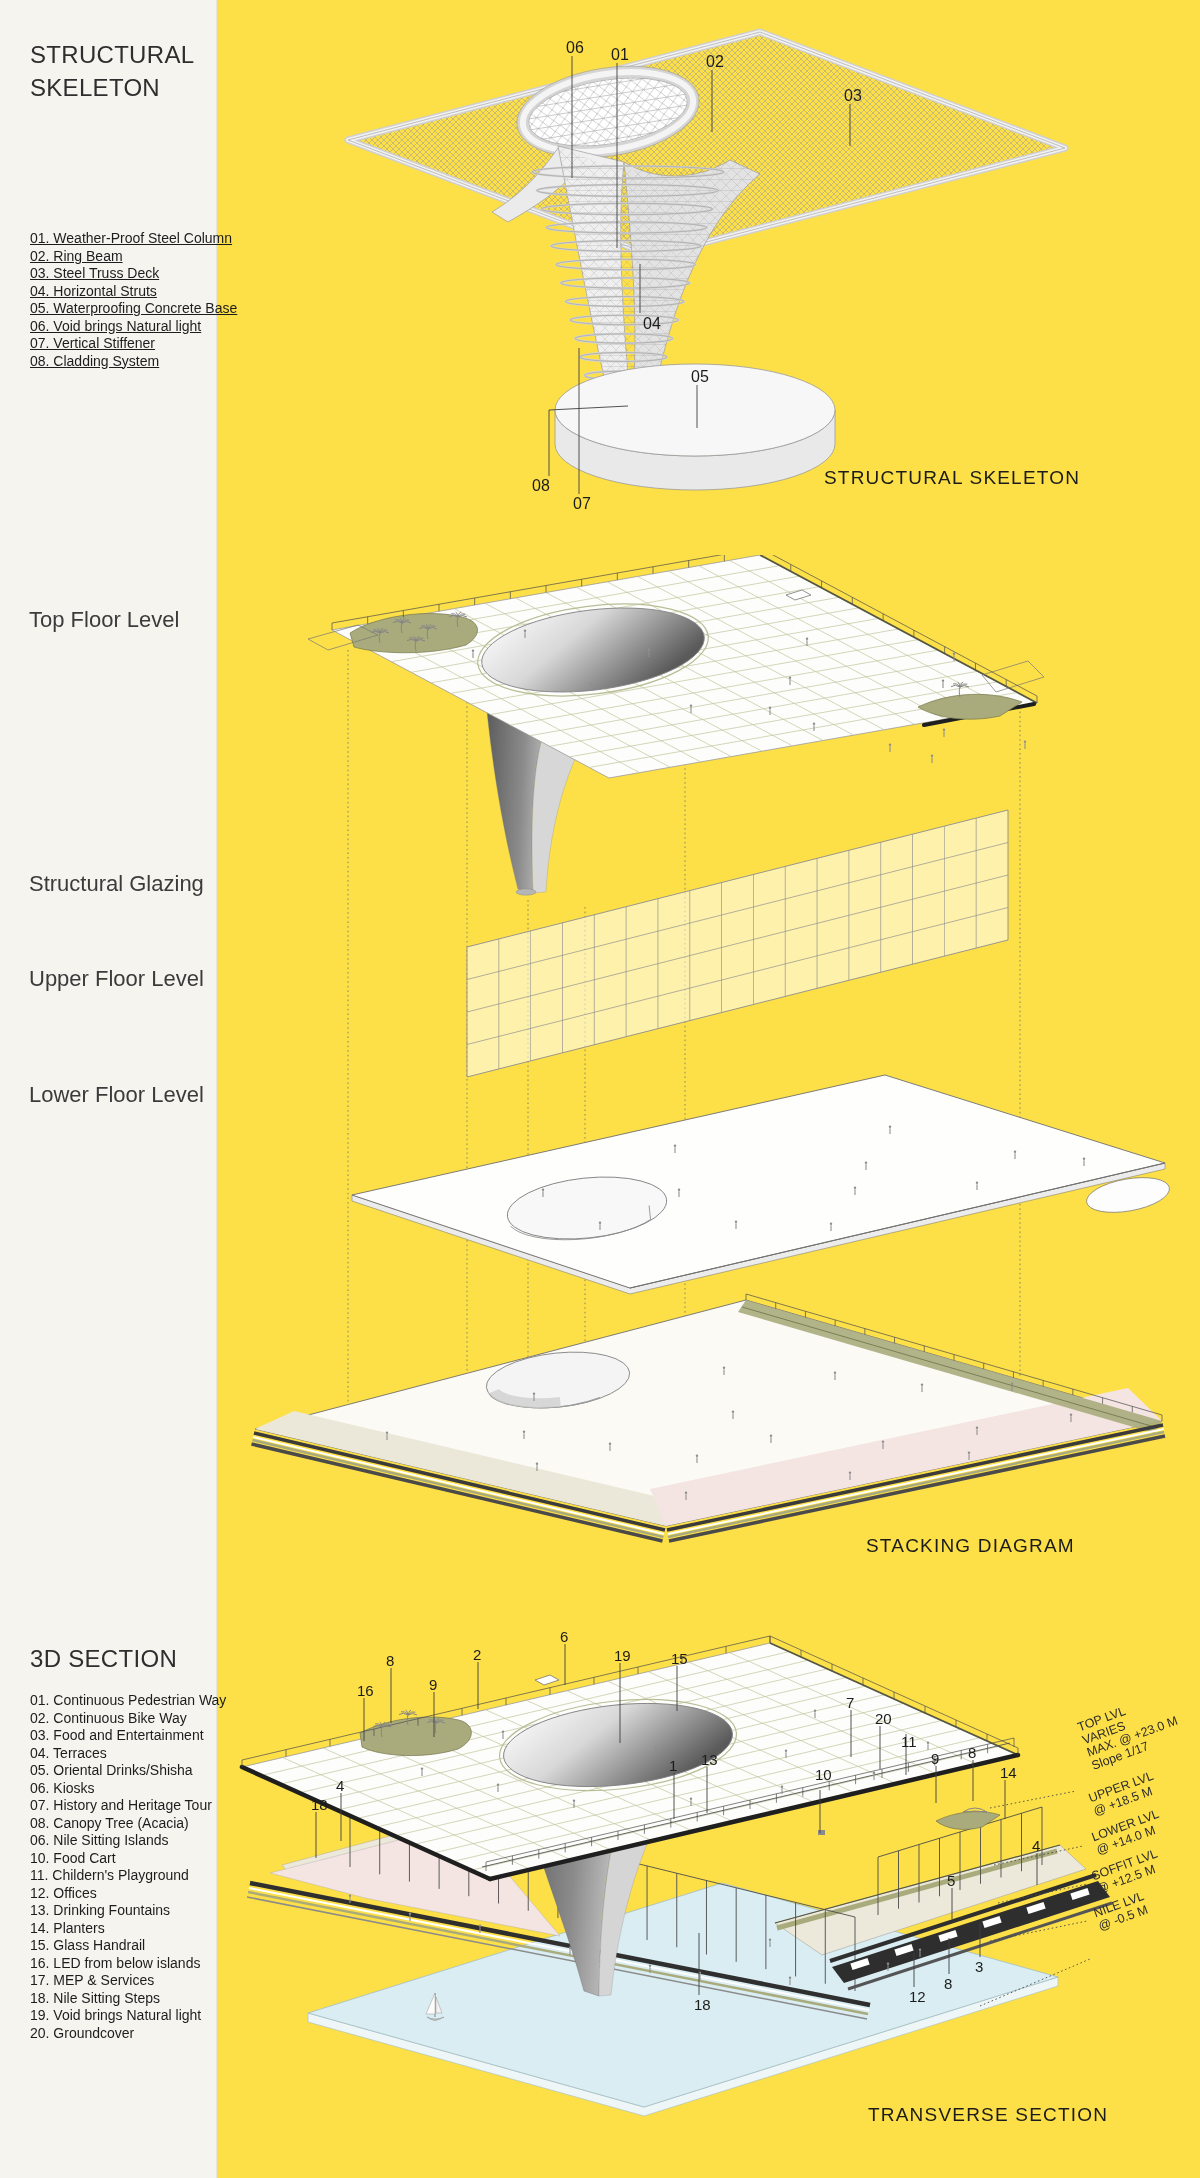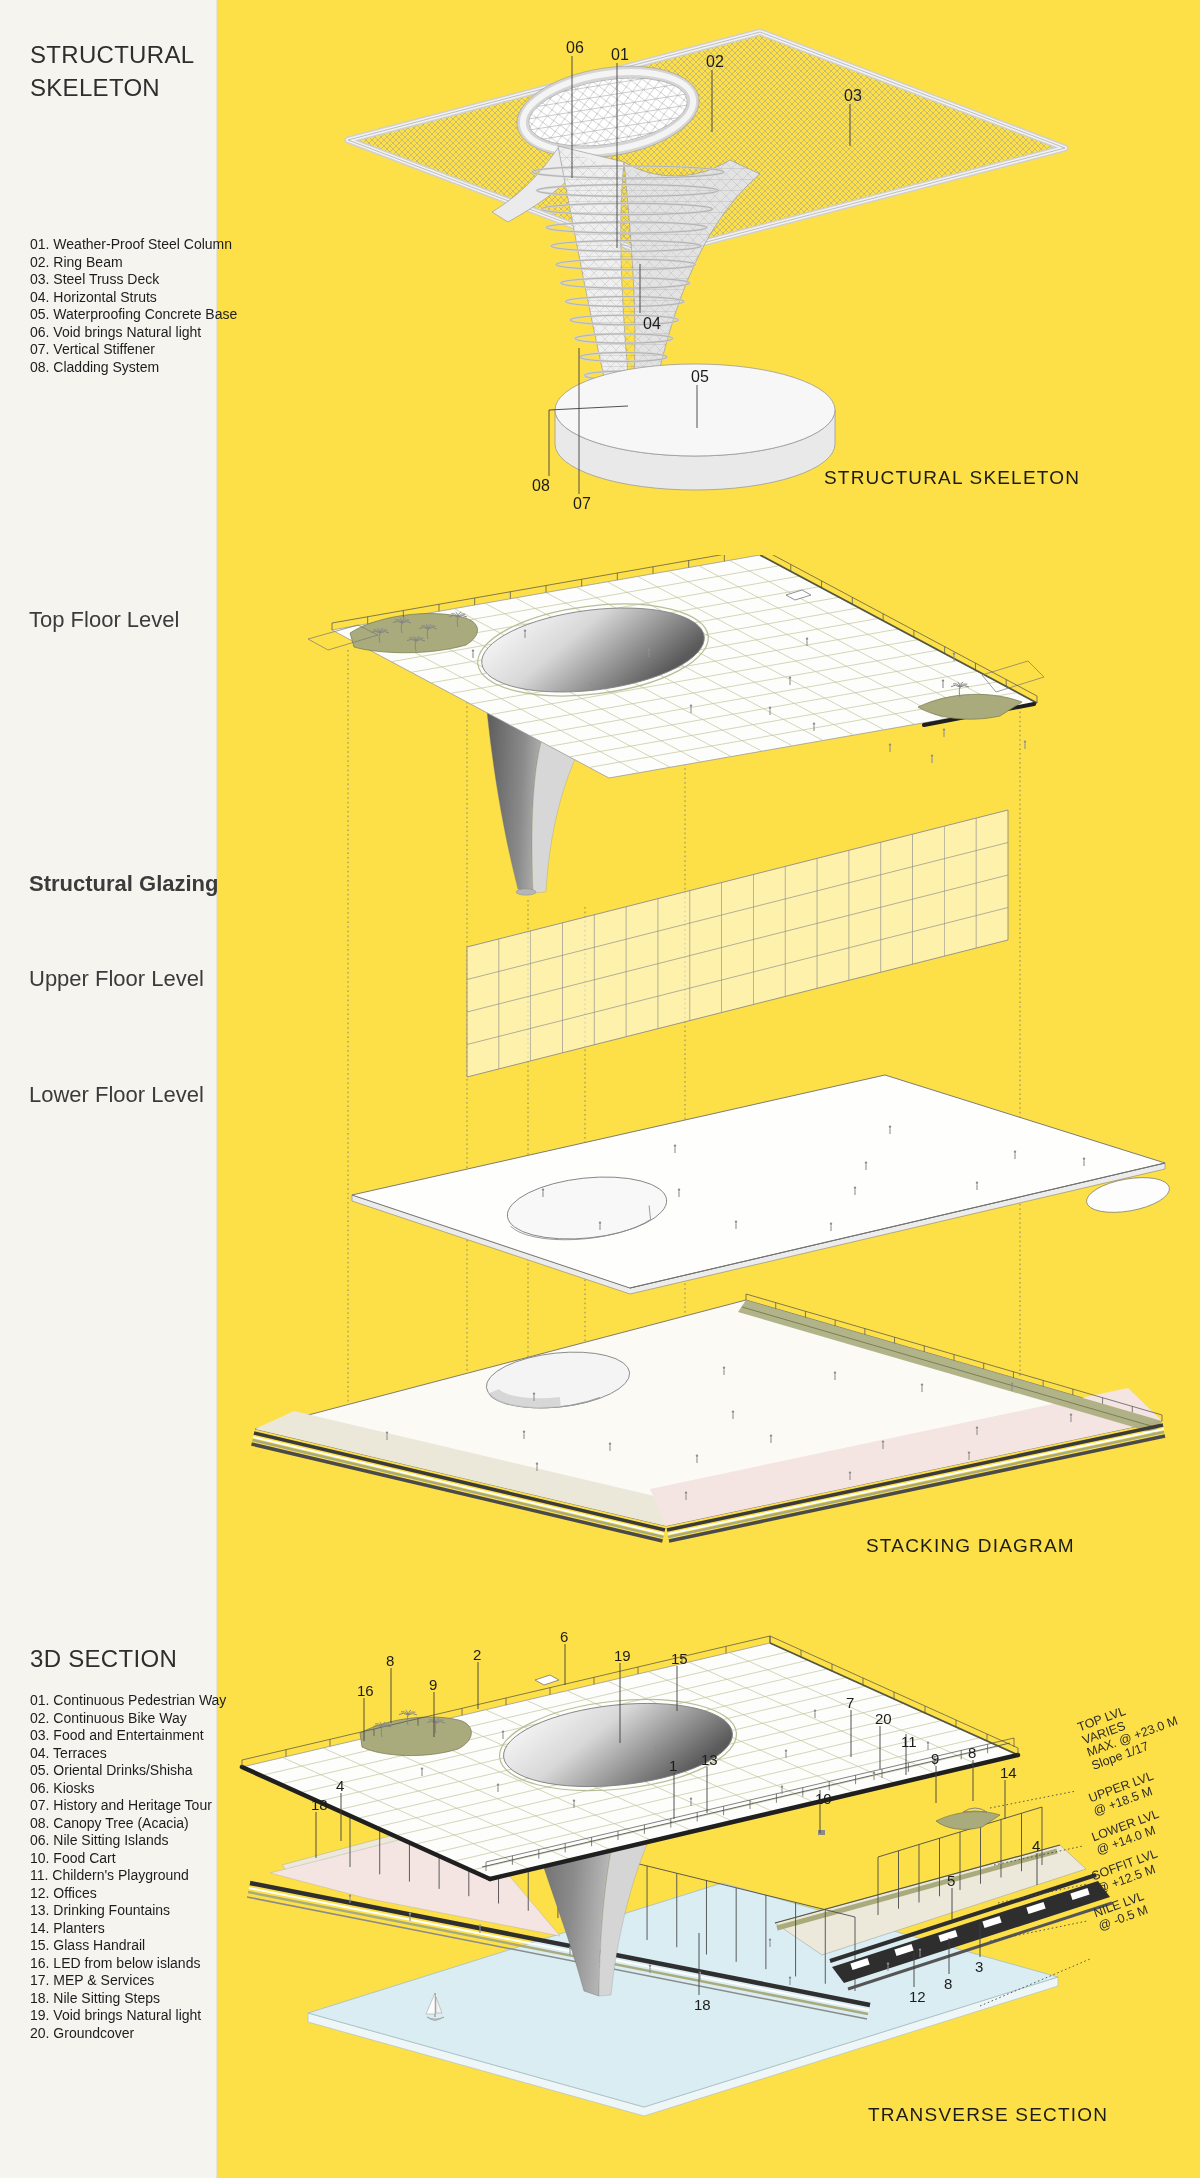--- a/index.html
+++ b/index.html
@@ -29,21 +29,21 @@
   .ppl circle{fill:#8f8f8f;}
   .palms path{stroke:#858585;stroke-width:1;fill:none;}
 </style>
 </head>
 <body>
 
 <div class="page">
   <div class="sidebar"></div>
 
   <h1 class="h-title" style="top:38px;width:180px;">STRUCTURAL SKELETON</h1>
-  <ul class="legend" style="top:236px;">
+  <ul class="legend" style="top:230px;text-decoration:underline;">
 
   <li class="legend-item">01. Weather-Proof Steel Column</li>
       <li class="legend-item">02. Ring Beam</li>
       <li class="legend-item">03. Steel Truss Deck</li>
       <li class="legend-item">04. Horizontal Struts</li>
       <li class="legend-item">05. Waterproofing Concrete Base</li>
       <li class="legend-item">06. Void brings Natural light</li>
       <li class="legend-item">07. Vertical Stiffener</li>
       <li class="legend-item">08. Cladding System</li>
     </ul>
@@ -139,21 +139,21 @@
       <div class="num" style="left: 376px; top: 34px;">02</div>
       <div class="num" style="left: 514px; top: 68px;">03</div>
       <div class="num" style="left: 313px; top: 296px;">04</div>
       <div class="num" style="left: 361px; top: 349px;">05</div>
       <div class="num" style="left: 202px; top: 458px;">08</div>
       <div class="num" style="left: 243px; top: 476px;">07</div>
     </div>
   <div class="caption" style="left:824px;top:467px;">STRUCTURAL SKELETON</div>
 
   <div class="stack-label" style="top:607px;">Top Floor Level</div>
-  <div class="stack-label" style="top:871px;font-weight:bold;">Structural Glazing</div>
+  <div class="stack-label" style="top:871px;">Structural Glazing</div>
   <div class="stack-label" style="top:966px;">Upper Floor Level</div>
   <div class="stack-label" style="top:1082px;text-align:center;">Lower Floor Level</div>
 
   <div class="drawing" id="draw-stacking" style="left:230px;top:555px;width:940px;height:1010px;">
     <svg width="940" height="1010" viewBox="0 0 940 1010">
       <g class="dash">
         <line x1="118" y1="95" x2="118" y2="848"></line>
         <line x1="237" y1="110" x2="237" y2="818"></line>
         <line x1="298" y1="345" x2="298" y2="802"></line>
         <line x1="355" y1="352" x2="355" y2="787"></line>
@@ -781,21 +781,21 @@
       <div class="num sm" style="left: 439px; top: 133px;">1</div>
       <div class="num sm" style="left: 471px; top: 127px;">13</div>
       <div class="num sm" style="left: 106px; top: 153px;">4</div>
       <div class="num sm" style="left: 81px; top: 172px;">18</div>
       <div class="num sm" style="left: 616px; top: 70px;">7</div>
       <div class="num sm" style="left: 645px; top: 86px;">20</div>
       <div class="num sm" style="left: 671px; top: 94px; margin-top: 15px;">11</div>
       <div class="num sm" style="left: 701px; top: 126px;">9</div>
       <div class="num sm" style="left: 738px; top: 120px;">8</div>
       <div class="num sm" style="left: 770px; top: 140px;">14</div>
-      <div class="num sm" style="left: 585px; top: 166px;">10</div>
+      <div class="num sm" style="left: 585px; top: 142px;">10</div>
       <div class="num sm" style="left: 802px; top: 213px;">4</div>
       <div class="num sm" style="left: 717px; top: 248px;">5</div>
       <div class="num sm" style="left: 745px; top: 334px;">3</div>
       <div class="num sm" style="left: 714px; top: 351px;">8</div>
       <div class="num sm" style="left: 679px; top: 364px;">12</div>
       <div class="num sm" style="left: 464px; top: 372px;">18</div>
     </div>
   <div class="caption" style="left:868px;top:2104px;">TRANSVERSE SECTION</div>
 </div>
 

